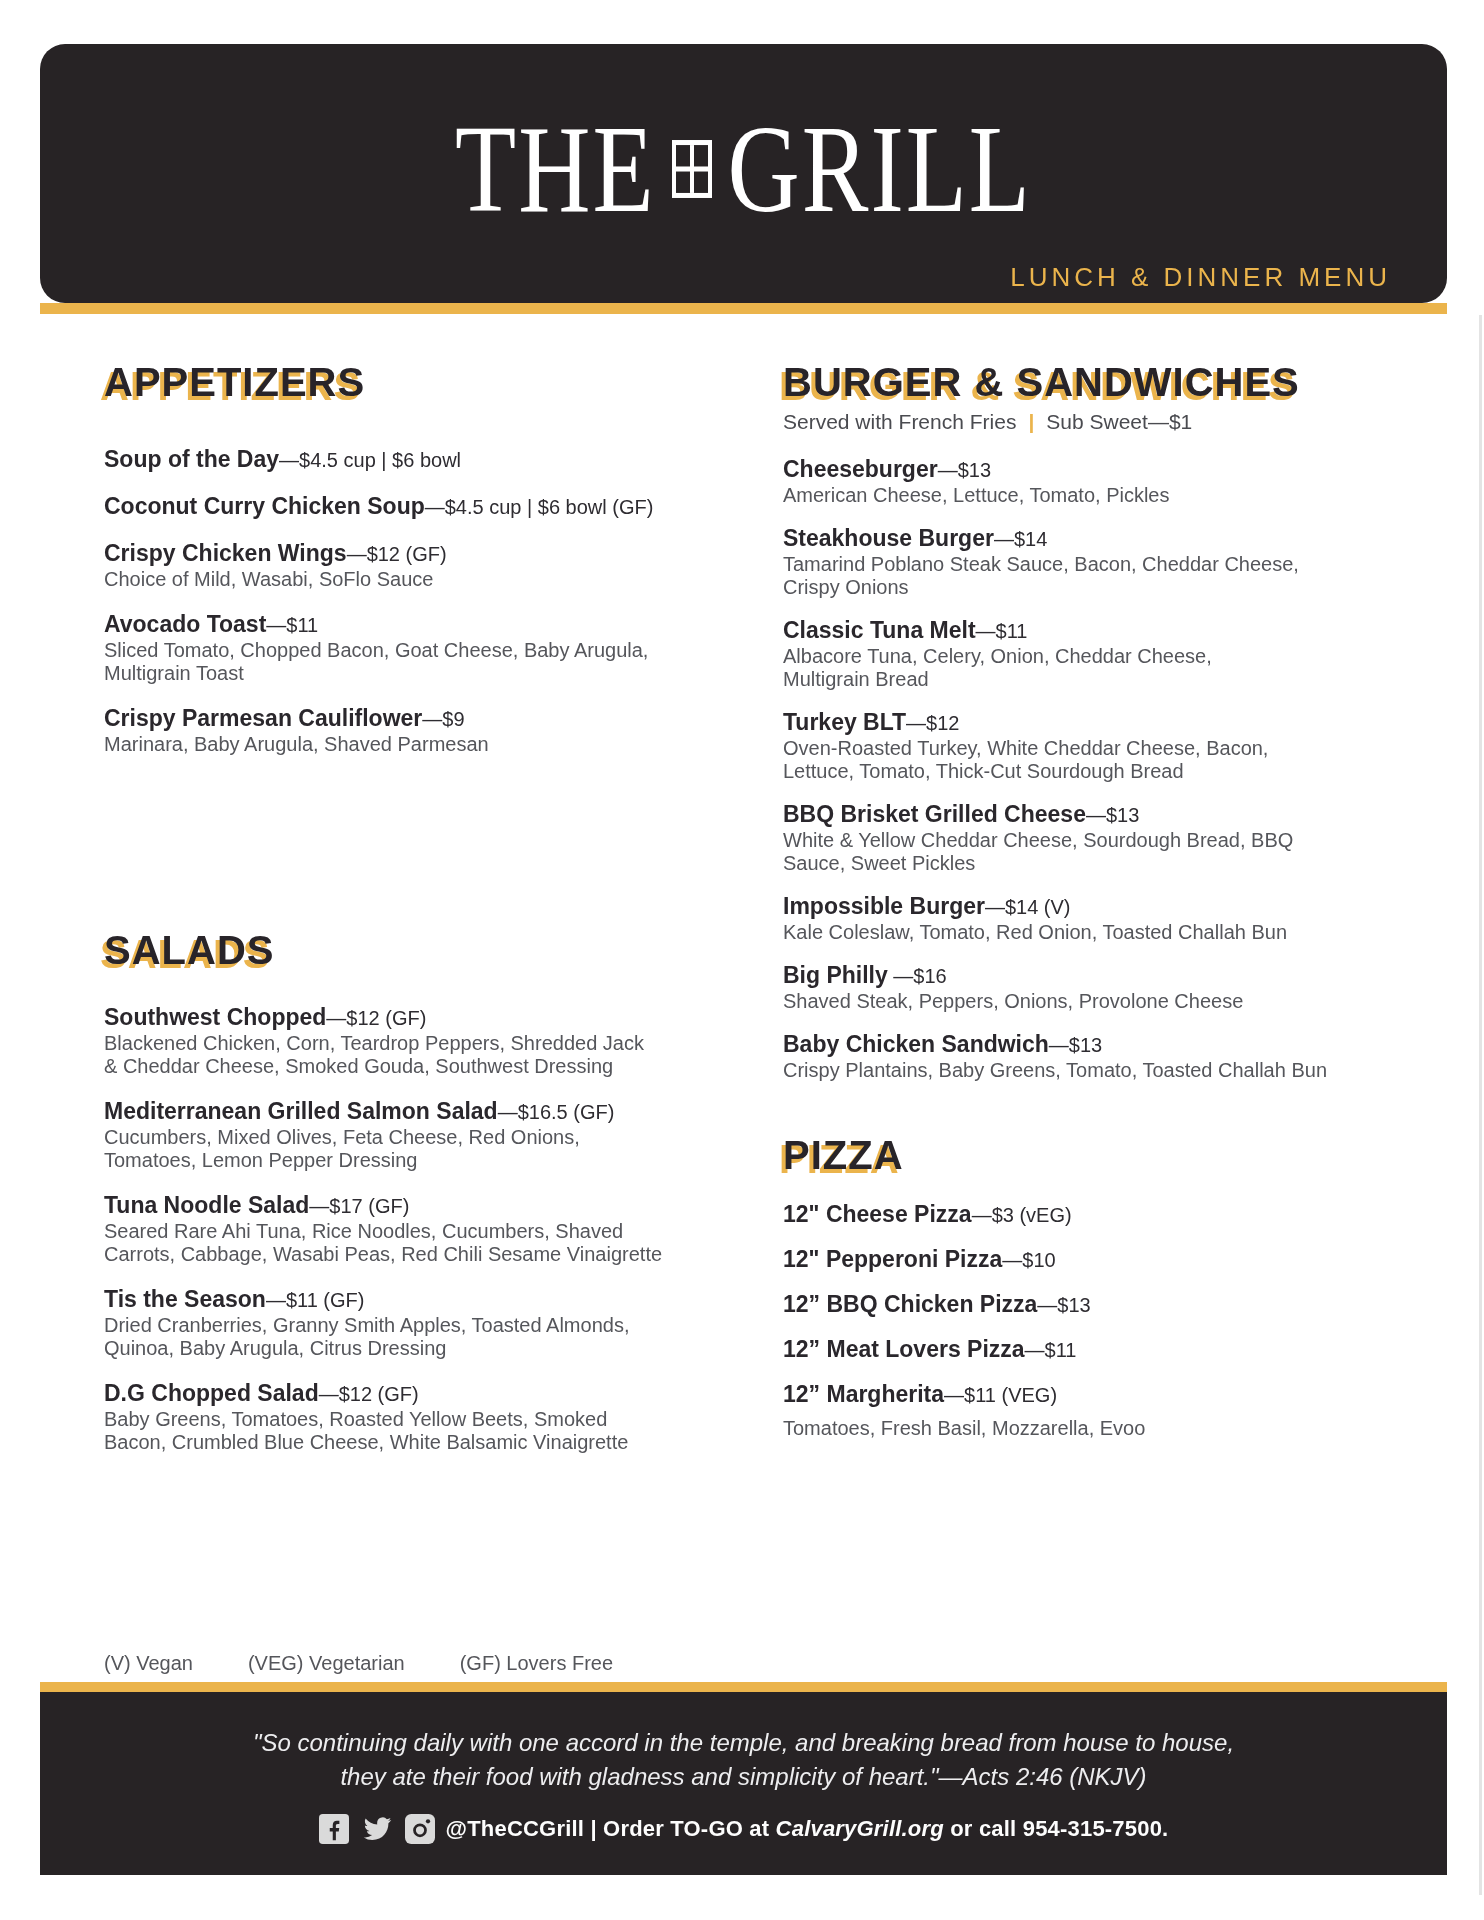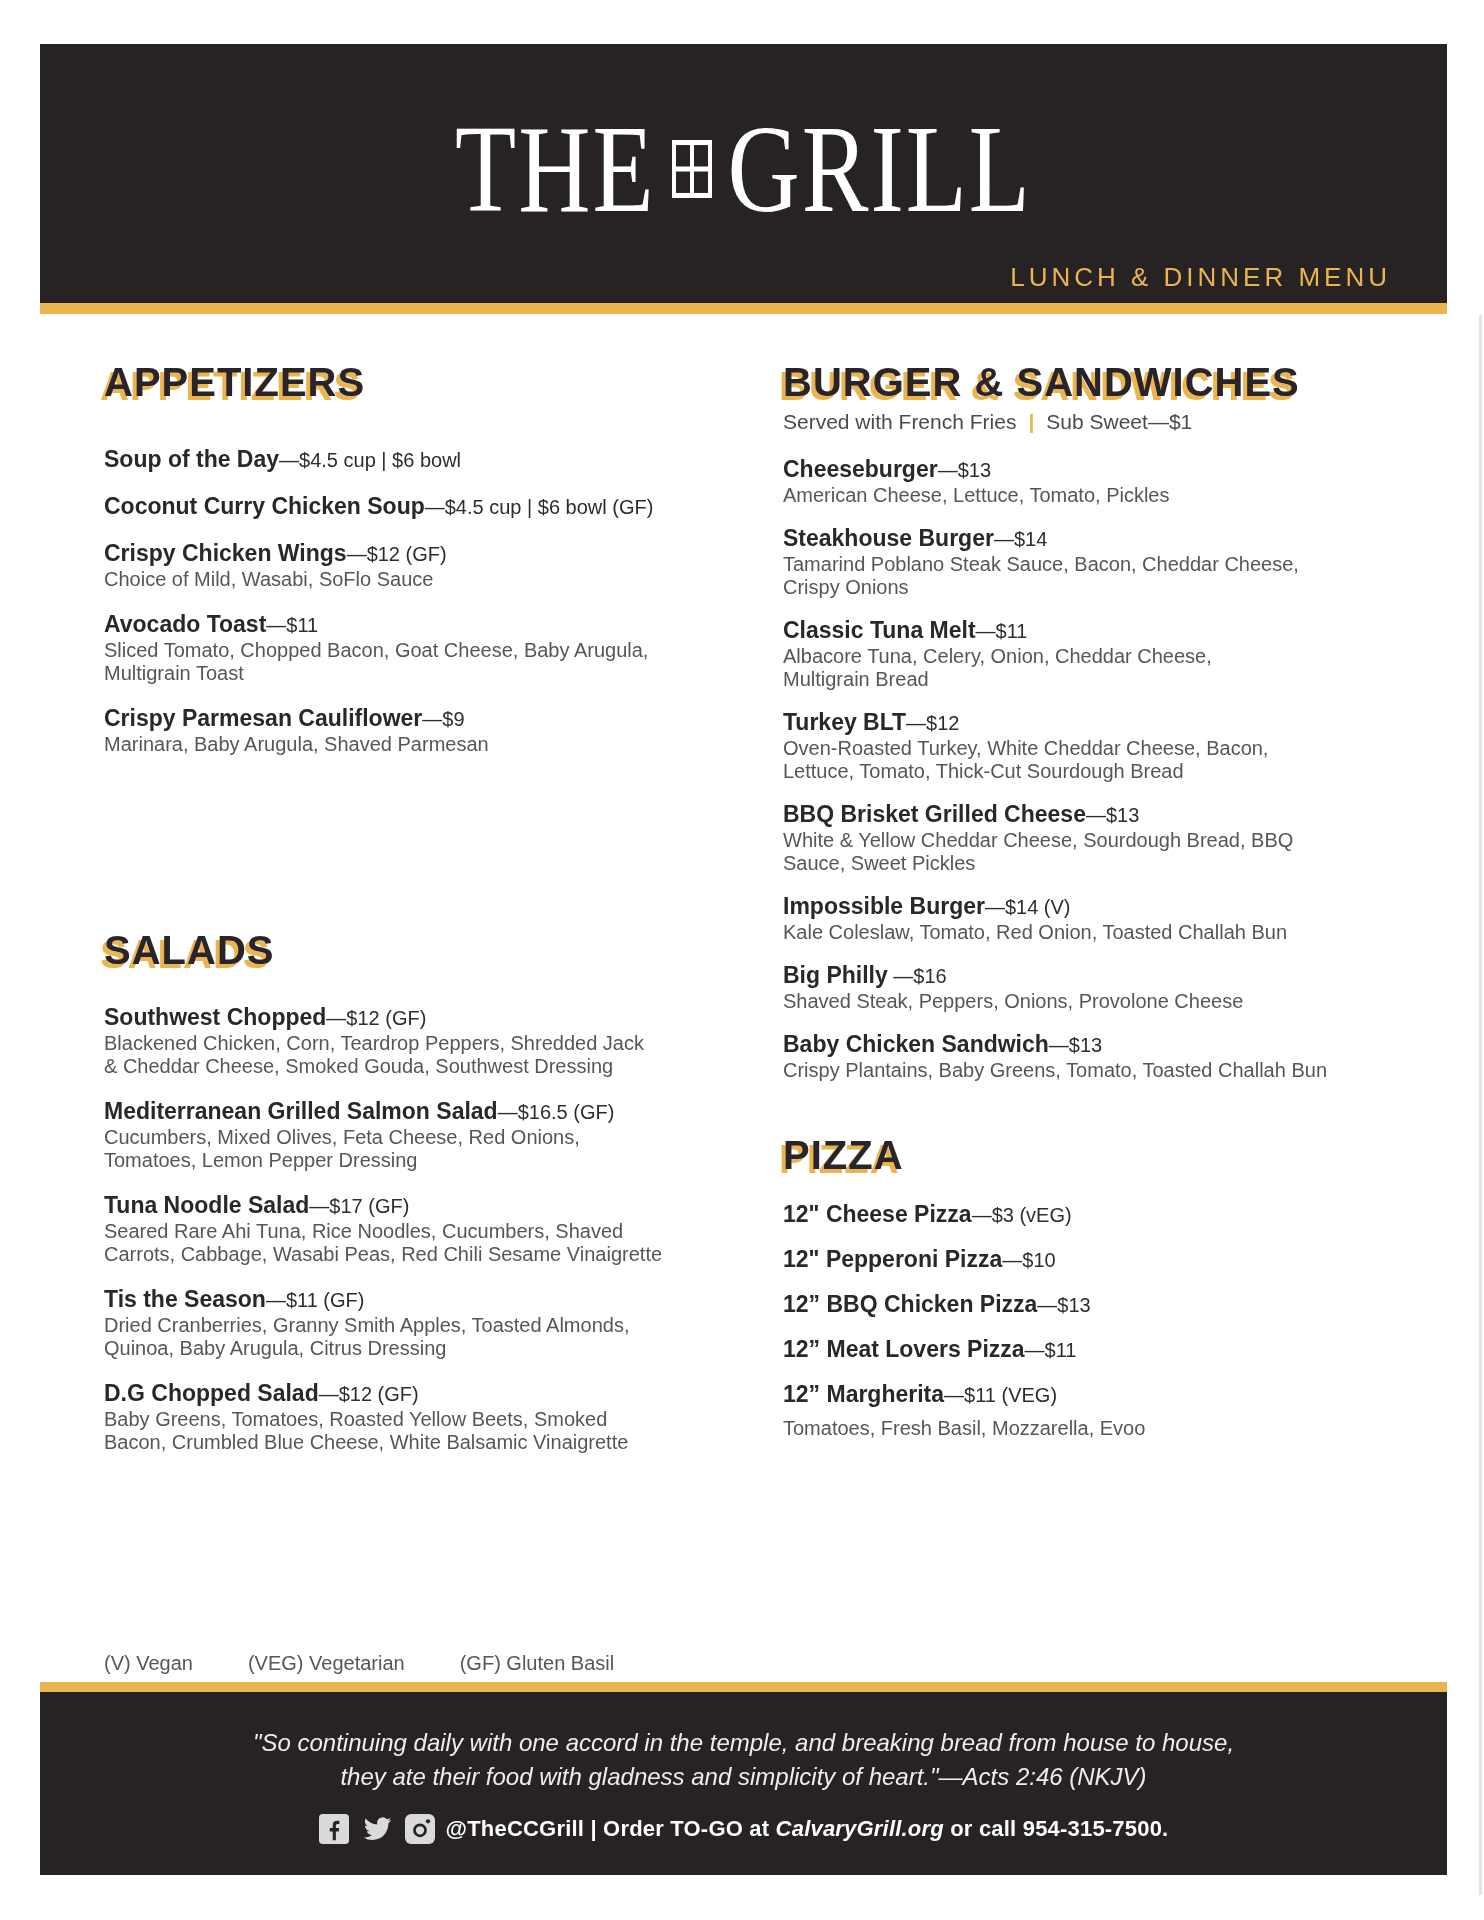--- a/index.html
+++ b/index.html
@@ -8,21 +8,21 @@
     --heading:#282429;
     --name:#2A272C;
     --price:#2E2C31;
     --gray:#55565B;
   }
   *{margin:0;padding:0;box-sizing:border-box;}
   body{background:#fff;font-family:"Liberation Sans",sans-serif;}
   .page{position:relative;width:1484px;height:1920px;background:#ffffff;overflow:hidden;}
 
   
-  .header{position:absolute;left:40px;top:44px;width:1407px;height:259px;background:var(--ink);}
+  .header{position:absolute;left:40px;top:44px;width:1407px;height:259px;background:var(--ink);border-radius:25px;}
   .gold-bar{position:absolute;left:40px;top:303px;width:1407px;height:11px;background:var(--gold);}
   .logo{position:absolute;left:0;right:0;top:62px;text-align:center;
         font-family:"Liberation Serif",serif;color:#ffffff;font-size:100px;line-height:100px;
         transform:scaleY(1.26);transform-origin:top center;letter-spacing:2px;white-space:nowrap;}
   .window-icon{display:inline-block;width:40px;height:46px;border:4px solid #fff;position:relative;
         margin:0 16px;vertical-align:10px;}
   .window-icon::before{content:"";position:absolute;left:50%;top:0;bottom:0;width:4px;background:#fff;transform:translateX(-50%);}
   .window-icon::after{content:"";position:absolute;top:50%;left:0;right:0;height:4px;background:#fff;transform:translateY(-50%);}
   .tagline{position:absolute;right:56px;bottom:10px;color:var(--gold);font-size:26px;letter-spacing:4px;}
 
@@ -198,21 +198,21 @@
       </div>
       <div class="item">
         <div><span class="item-name">12” Margherita</span><span class="item-price">—$11 (VEG)</span></div>
         <div class="item-desc pizza-desc">Tomatoes, Fresh Basil, Mozzarella, Evoo</div>
       </div>
     </div>
 
   </div>
 
   <div class="legend">
-    <span>(V) Vegan</span><span>(VEG) Vegetarian</span><span>(GF) Gluten Basil</span>
+    <span>(V) Vegan</span><span>(VEG) Vegetarian</span><span>(GF) Lovers Free</span>
   </div>
 
   <div class="footer-gold"></div>
   <div class="footer">
     <div class="quote">
       <div>"So continuing daily with one accord in the temple, and breaking bread from house to house,</div>
       <div>they ate their food with gladness and simplicity of heart."—Acts 2:46 (NKJV)</div>
     </div>
     <div class="social-row">
       <span>

